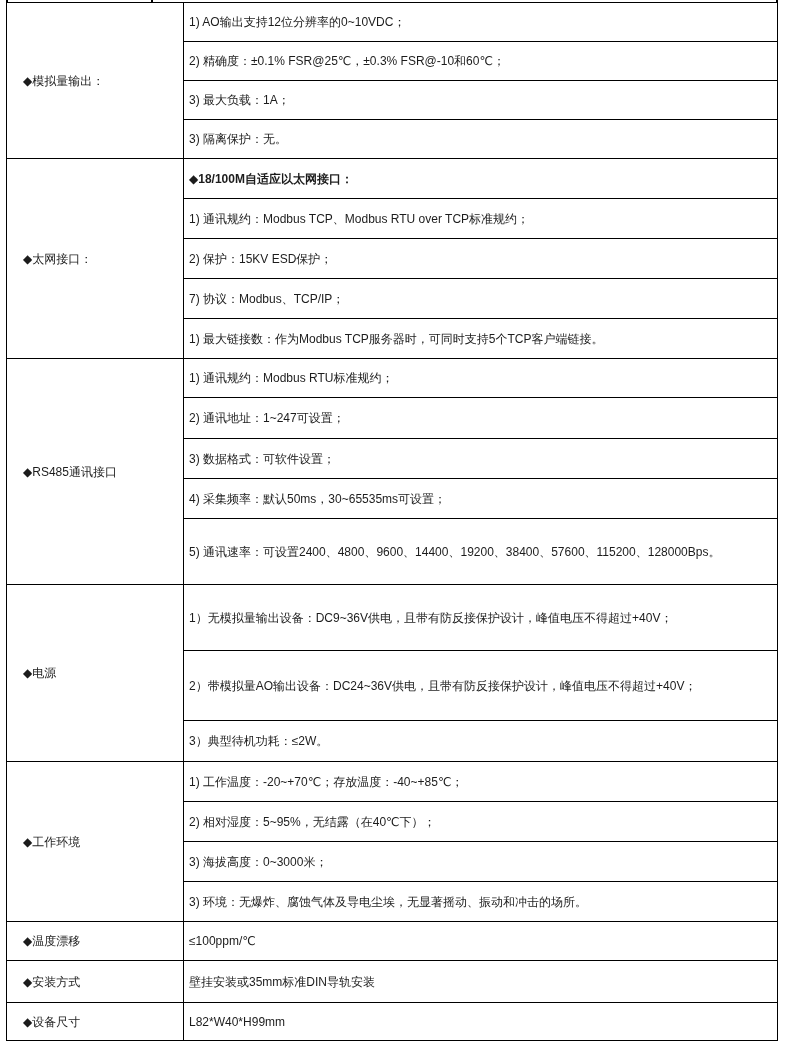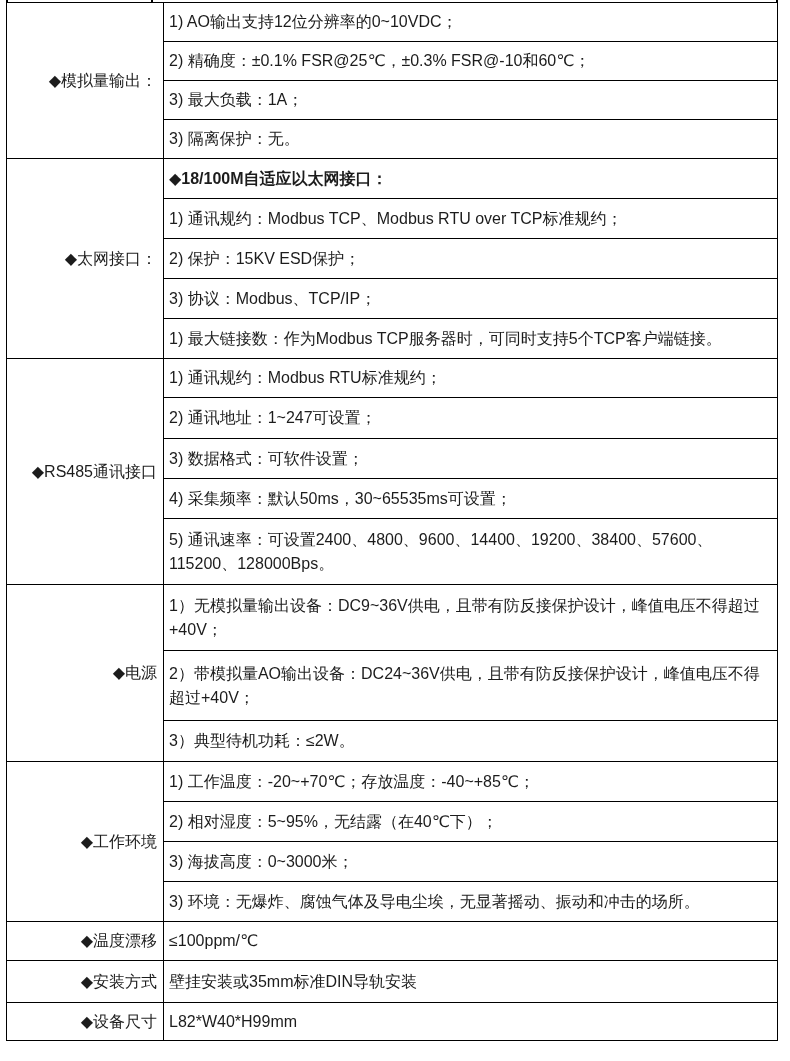--- a/index.html
+++ b/index.html
@@ -31,29 +31,29 @@
   table.spec {
     position: absolute;
     left: 6px;
     top: 2px;
     width: 772px;
     border-collapse: collapse;
     table-layout: fixed;
   }
   table.spec td {
     border: 1.5px solid #000000;
-    font-size: 16px;
+    font-size: 12px;
     line-height: 1.5;
     overflow: hidden;
   }
   td.label-cell {
     width: 144px;
-    text-align: right;
+    text-align: left;
     vertical-align: middle;
-    padding: 2px 6px;
+    padding: 2px 16px;
   }
   td.content-cell {
     vertical-align: middle;
     padding: 3px 6px 3px 5px;
     text-align: left;
   }
   td.hdr-row { font-weight: bold; }
 
   tr.h38 { height: 38px; }
   tr.h39 { height: 39px; }
@@ -93,21 +93,21 @@
         <td class="label-cell" rowspan="5">◆太网接口：</td>
         <td class="content-cell hdr-row">◆18/100M自适应以太网接口：</td>
       </tr>
       <tr class="h40">
         <td class="content-cell">1) 通讯规约：Modbus TCP、Modbus RTU over TCP标准规约；</td>
       </tr>
       <tr class="h40">
         <td class="content-cell">2) 保护：15KV ESD保护；</td>
       </tr>
       <tr class="h40">
-        <td class="content-cell">3) 协议：Modbus、TCP/IP；</td>
+        <td class="content-cell">7) 协议：Modbus、TCP/IP；</td>
       </tr>
       <tr class="h40">
         <td class="content-cell">1) 最大链接数：作为Modbus TCP服务器时，可同时支持5个TCP客户端链接。</td>
       </tr>
 
       <tr class="h39">
         <td class="label-cell" rowspan="5">◆RS485通讯接口</td>
         <td class="content-cell">1) 通讯规约：Modbus RTU标准规约；</td>
       </tr>
       <tr class="h41">

